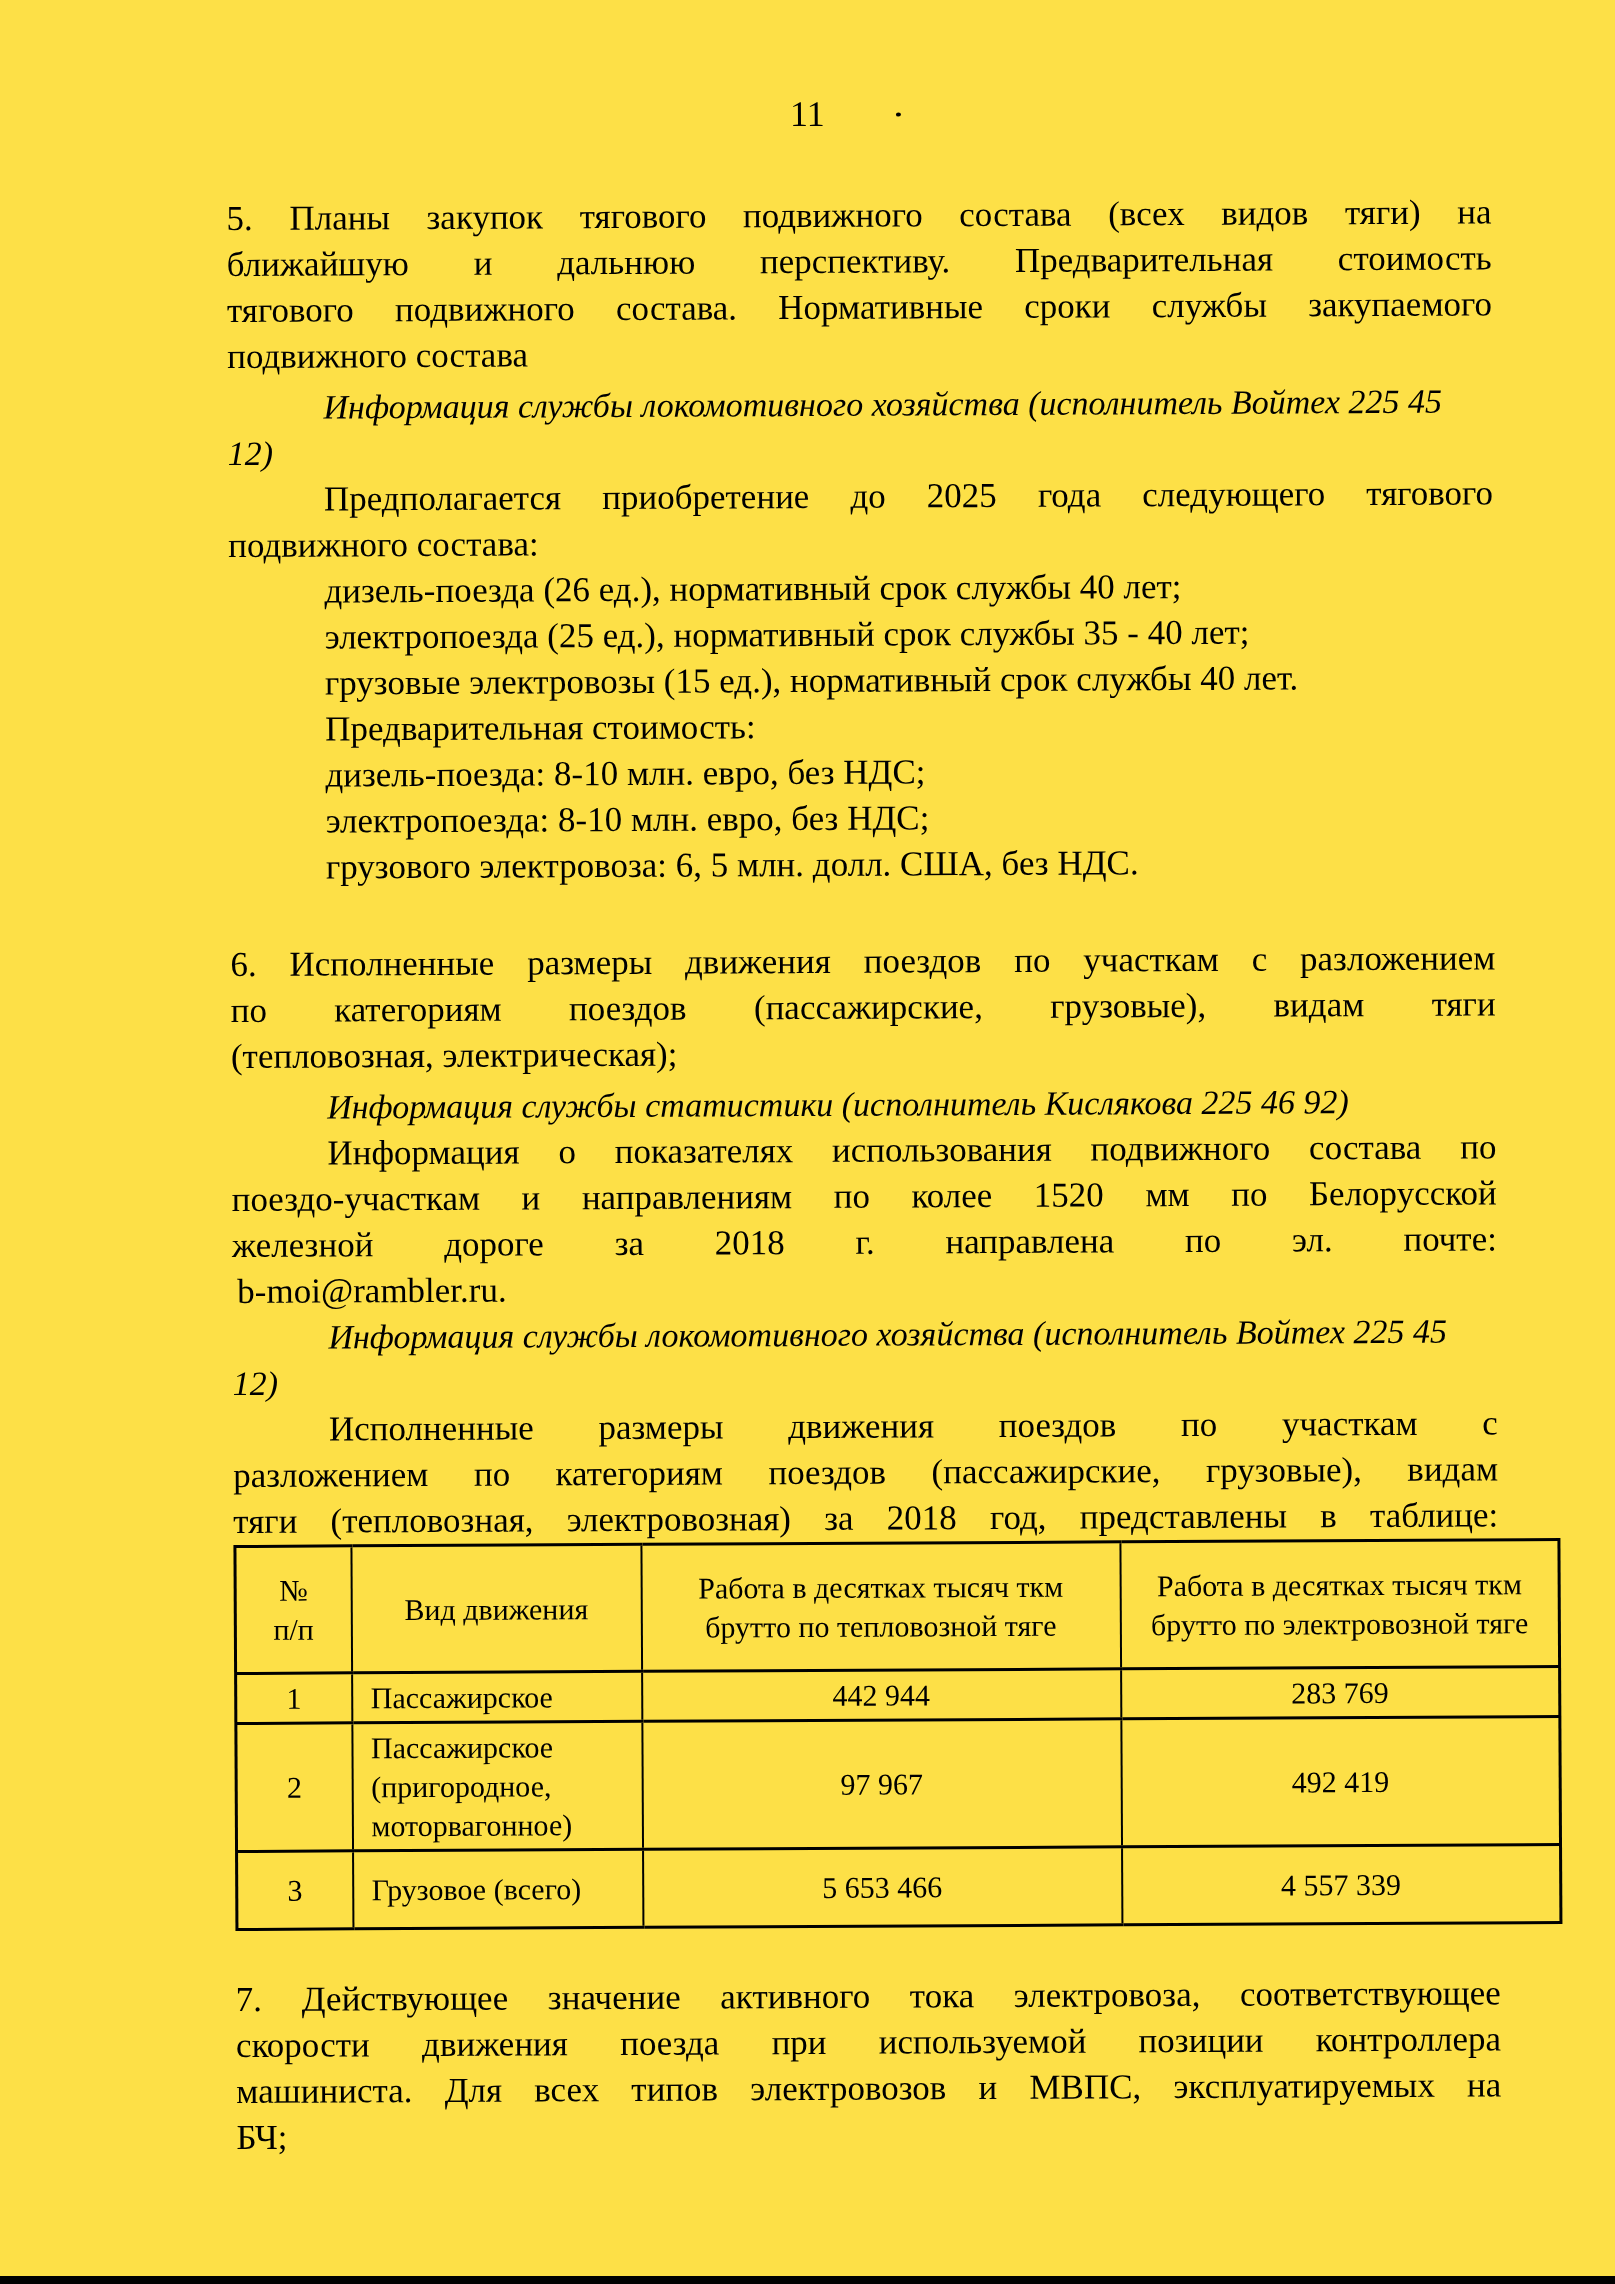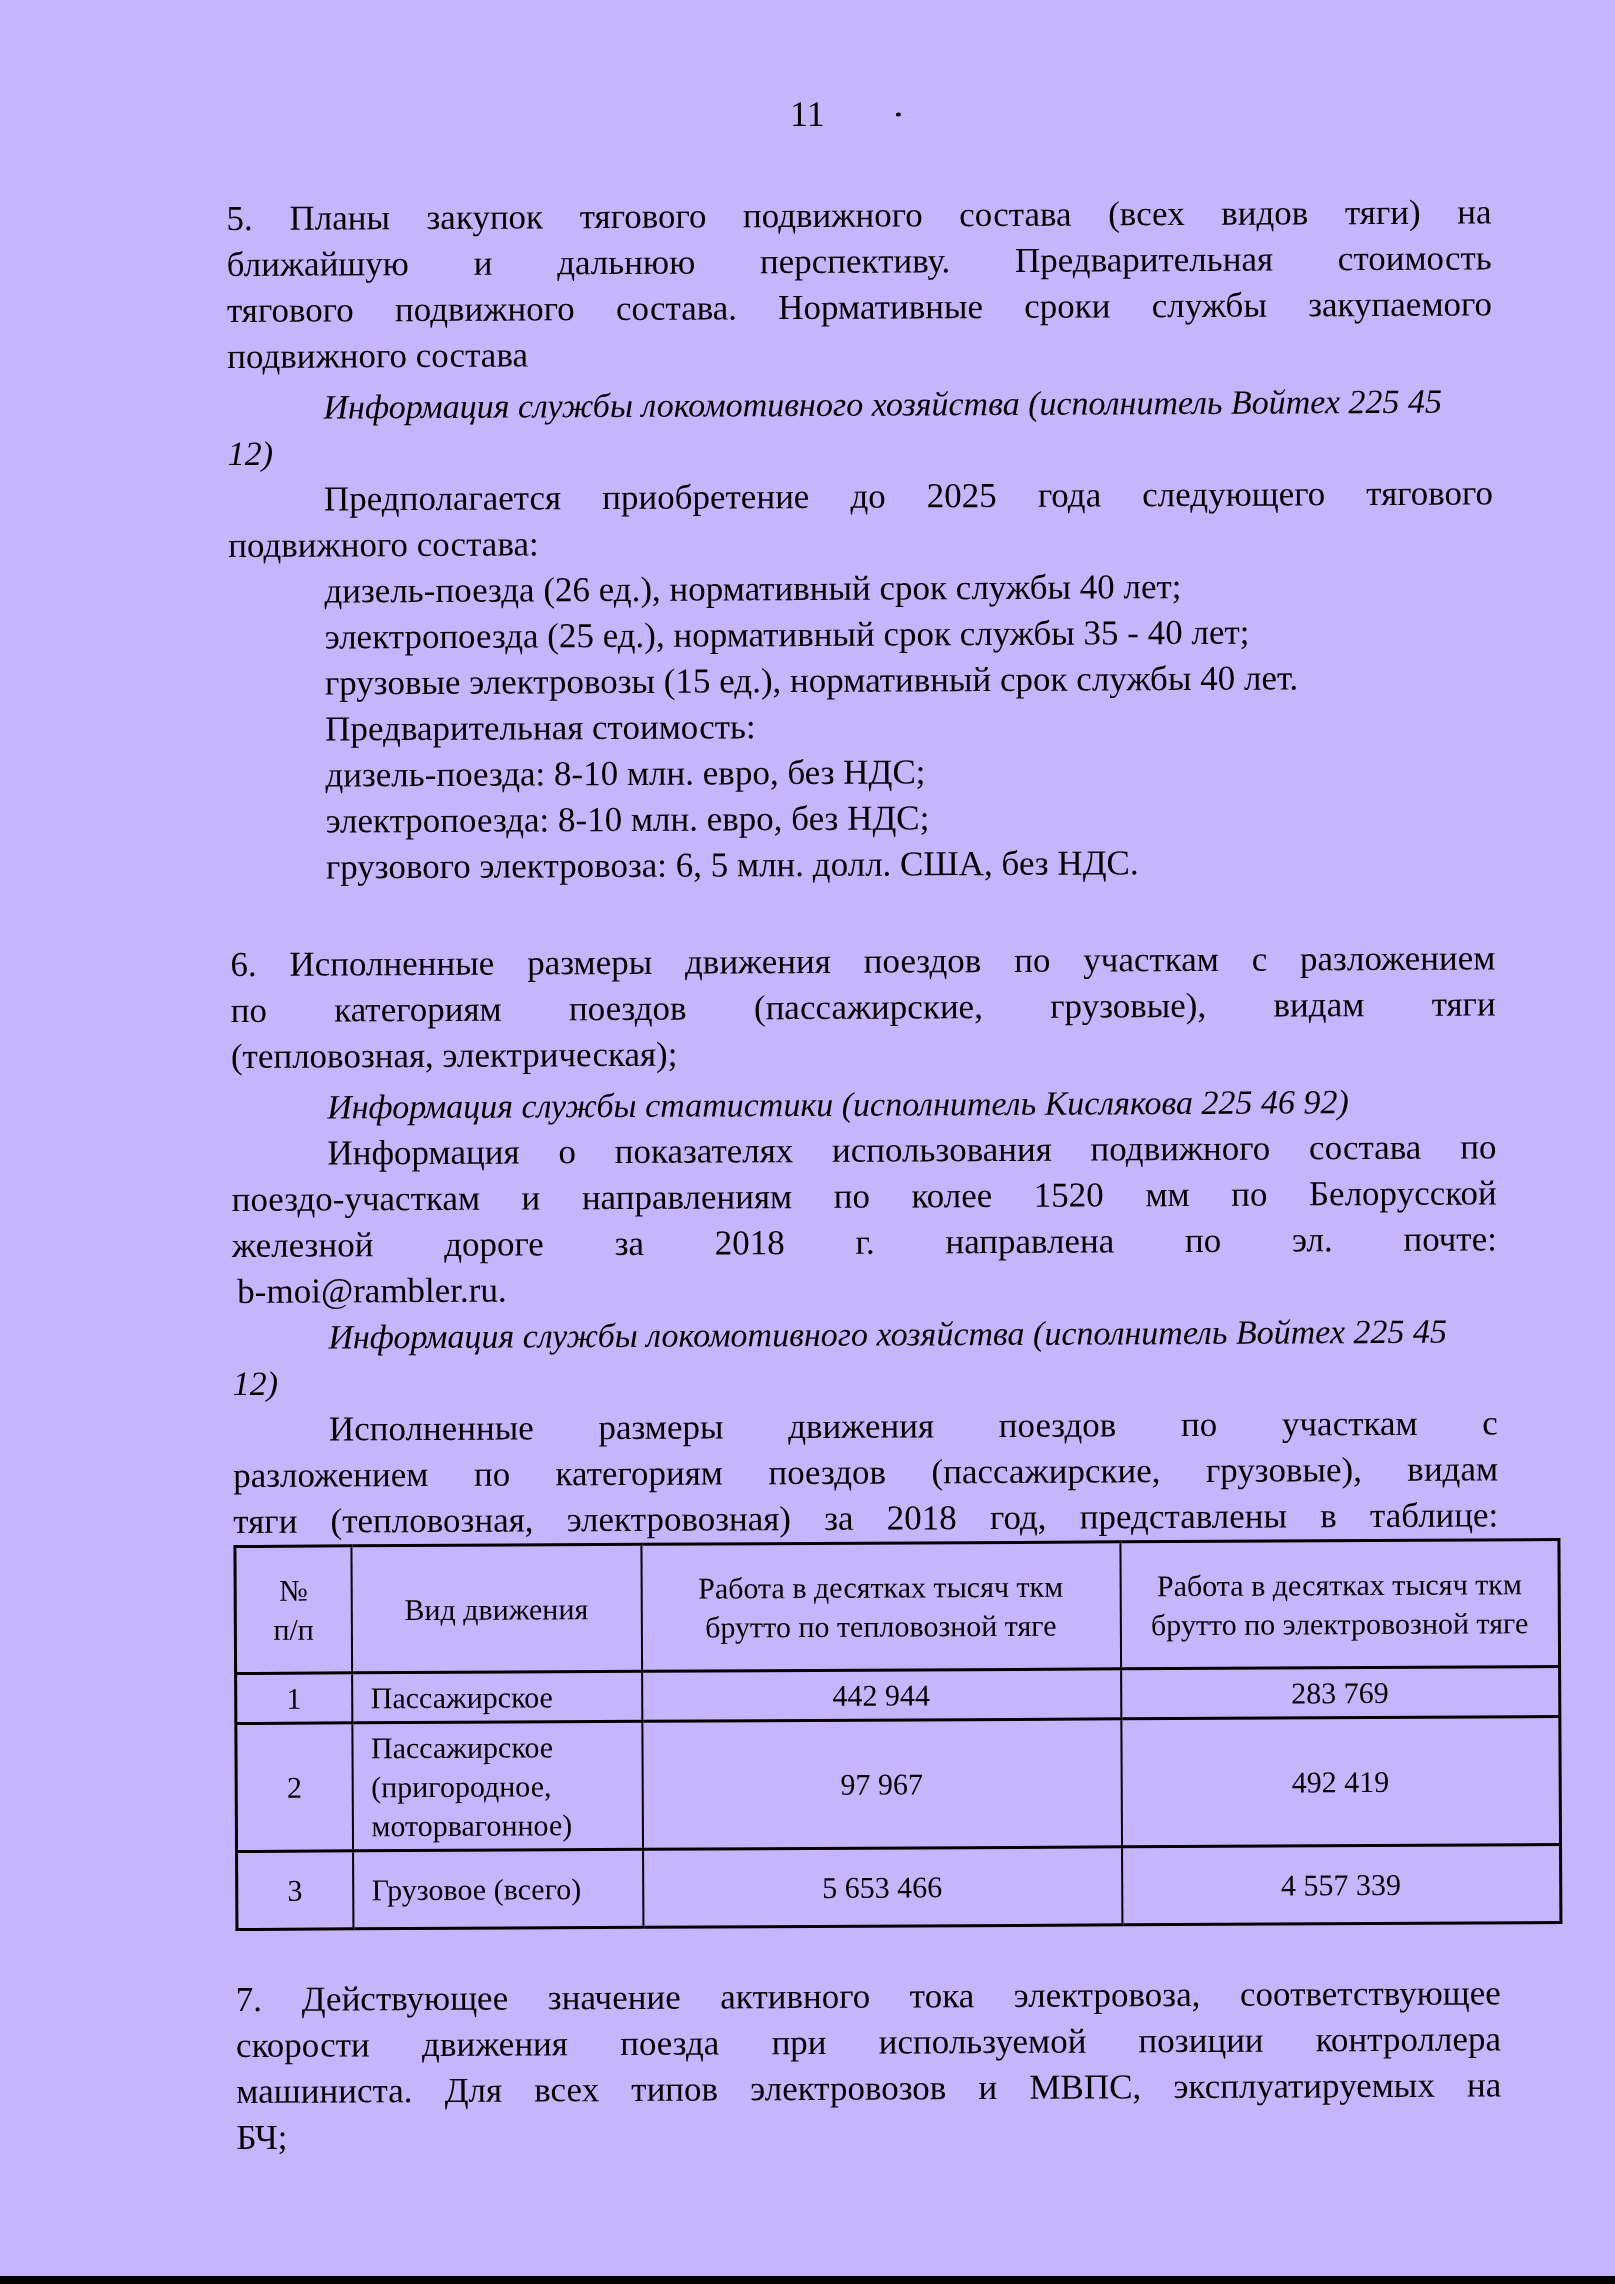--- a/index.html
+++ b/index.html
@@ -1,20 +1,20 @@
 <!DOCTYPE html>
 <html style="font-size:10.4px"><head>
 <meta charset="utf-8">
 <style>
   html, body { margin: 0; padding: 0; background: #e8e8e8; }
   .page {
     position: relative;
     width: 1616px;
     height: 2284px;
-    background: #c4b5fd;
+    background: #fde047;
     color: #000;
     font-family: "Liberation Serif", "DejaVu Serif", serif;
     overflow: hidden;
   }
   .content {
     position: absolute;
     left: 231px;
     top: 0;
     width: 1265px;
     transform: rotate(-0.3deg);

